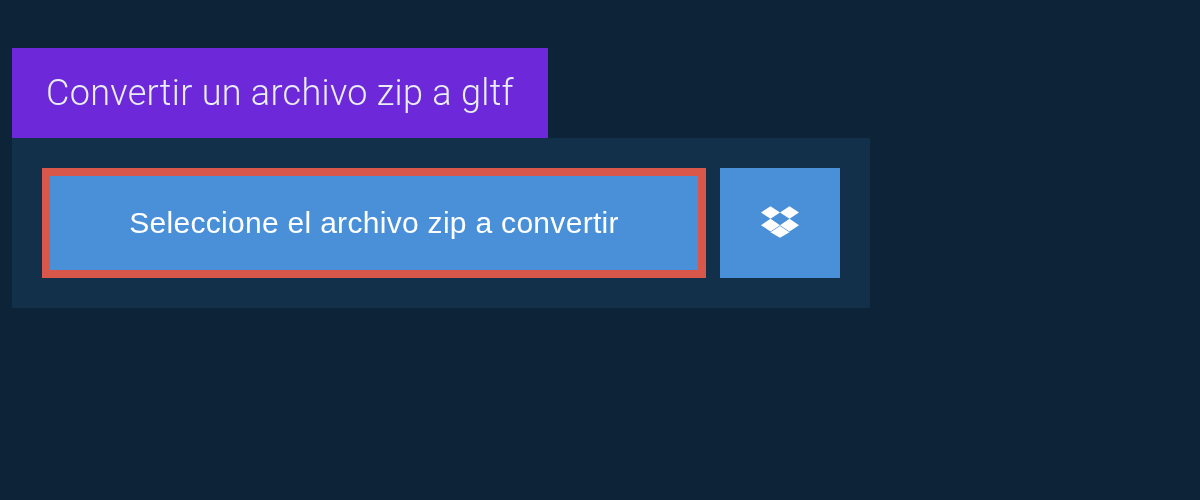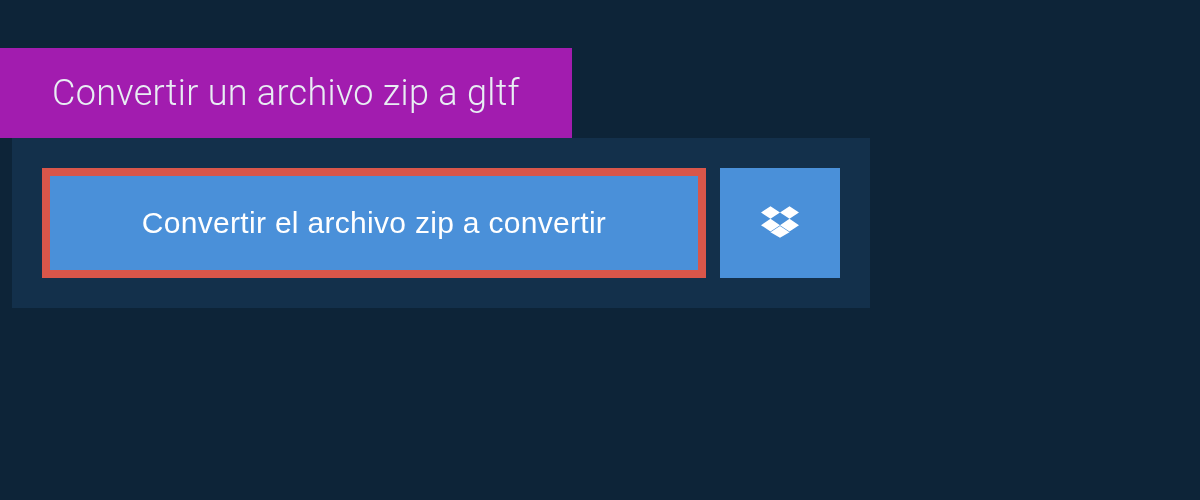--- a/index.html
+++ b/index.html
@@ -9,22 +9,23 @@
     }
     body {
       width: 1200px;
       height: 500px;
       background: #0d2438;
       font-family: -apple-system, BlinkMacSystemFont, "Segoe UI", Roboto, Helvetica, Arial, sans-serif;
       overflow: hidden;
     }
     .tab-container {
       display: inline-block;
-      background: #a21caf;
-      padding: 24px 52px;
+      background: #6d28d9;
+      padding: 24px 34px;
+      margin-left: 12px;
       margin-top: 48px;
     }
     .tab-title {
       color: #e8eef3;
       font-size: 36px;
       font-weight: 300;
       letter-spacing: 0.3px;
     }
     .panel {
       background: #13304b;
@@ -69,21 +70,21 @@
 <body>
 
 
 
 <div class="tab-container">
   <h1 class="tab-title">Convertir un archivo zip a gltf</h1>
 </div>
 
 <div class="panel">
   <button class="select-button">
-    <span>Convertir el archivo zip a convertir</span>
+    <span>Seleccione el archivo zip a convertir</span>
   </button>
   <button class="dropbox-button">
     <span>
       <svg viewBox="0 0 24 24" xmlns="http://www.w3.org/2000/svg">
         <path d="M6 2L0 6l6 4-6 4 6 4 6-4 6 4 6-4-6-4 6-4-6-4-6 4-6-4zm6 4l6 4-6 4-6-4 6-4zm-6 12.5l6 3.5 6-3.5-6-4-6 4z"></path>
       </svg>
     </span>
   </button>
 </div>
 

